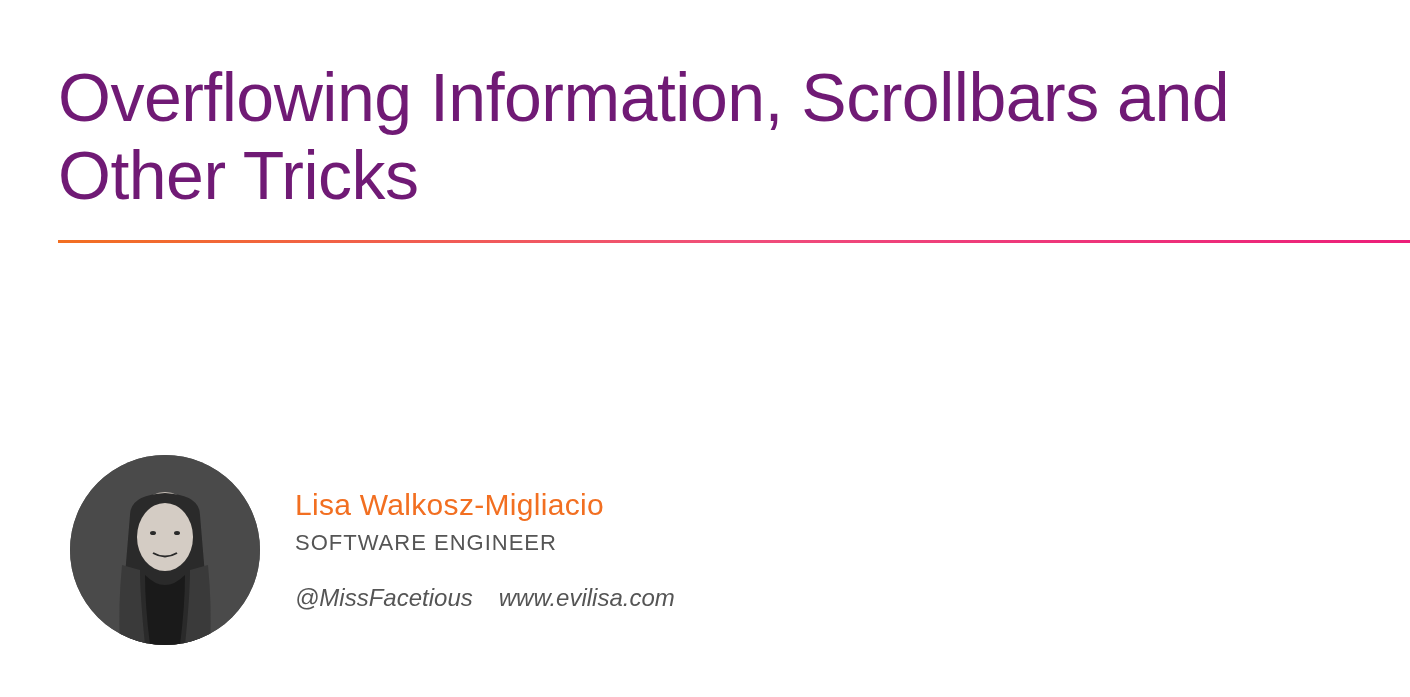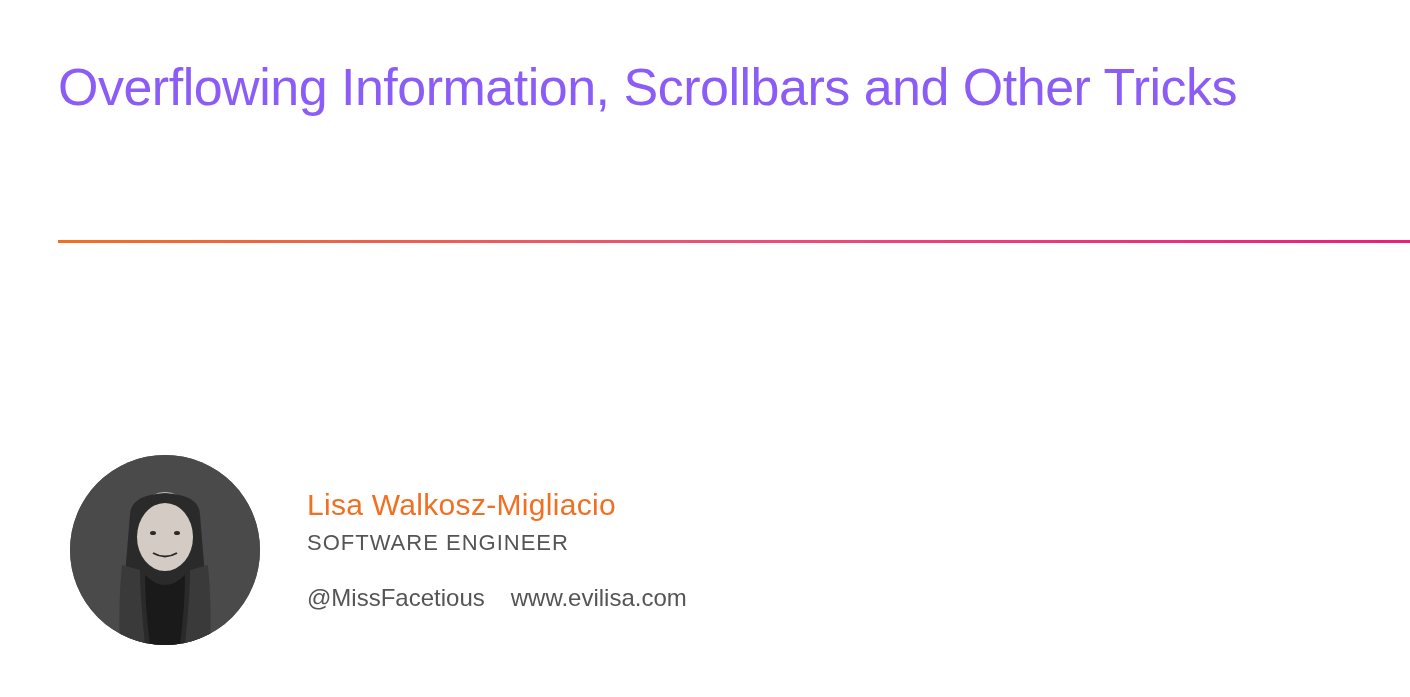--- a/index.html
+++ b/index.html
@@ -12,41 +12,40 @@
       height: 697px;
       background: #ffffff;
       font-family: -apple-system, BlinkMacSystemFont, "Segoe UI", Helvetica, Arial, sans-serif;
       position: relative;
       overflow: hidden;
     }
     .slide-title {
       position: absolute;
       top: 58px;
       left: 58px;
-      font-size: 52px;
+      font-size: 68px;
       font-weight: 300;
-      color: #8b5cf6;
+      color: #701a75;
       line-height: 1.15;
       letter-spacing: -0.5px;
     }
     .divider {
       position: absolute;
       top: 240px;
       left: 58px;
       right: 0;
       height: 3px;
       background: linear-gradient(90deg, #f26f21 0%, #f04e7b 50%, #ec1e79 100%);
     }
     .author-section {
       position: absolute;
       top: 455px;
       left: 70px;
       display: flex;
       align-items: center;
-      gap: 12px;
     }
     .avatar {
       width: 190px;
       height: 190px;
       border-radius: 50%;
       background: #555555;
       overflow: hidden;
       position: relative;
       flex-shrink: 0;
     }
@@ -72,20 +71,21 @@
       color: #555555;
       letter-spacing: 1px;
       text-transform: uppercase;
       margin-bottom: 28px;
       margin-top: 6px;
     }
     .author-links {
       font-size: 24px;
       font-weight: 400;
       color: #555555;
+      font-style: italic;
     }
     .author-handle {
       margin-right: 26px;
     }
   </style>
 </head>
 <body>
 
 <h1 class="slide-title">Overflowing Information, Scrollbars and Other Tricks</h1>
 

